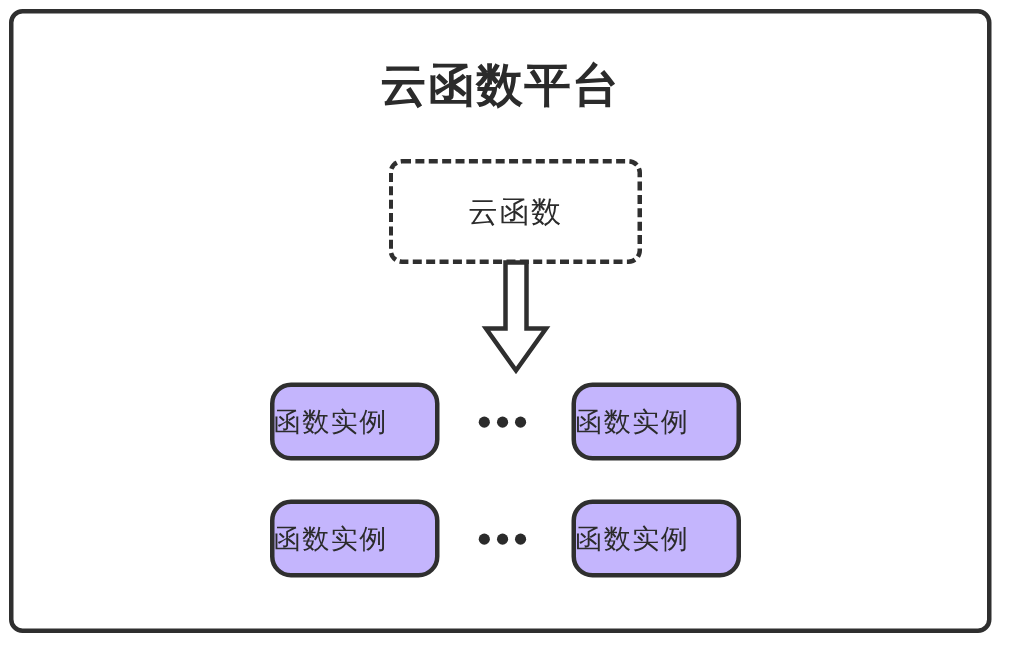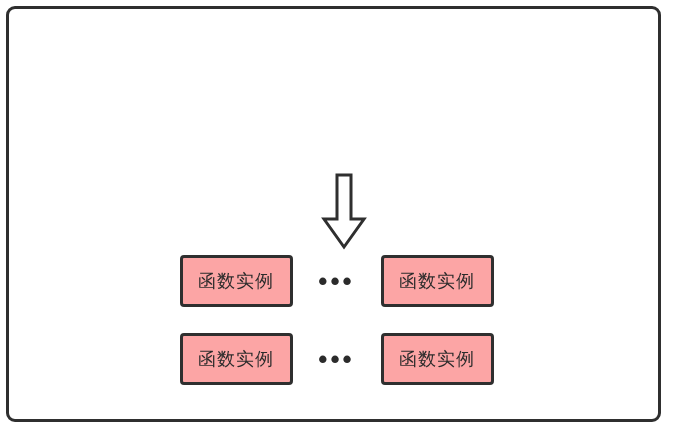--- a/index.html
+++ b/index.html
@@ -92,25 +92,24 @@
     justify-content: center;
   }
   #instance-row-1 { top: 246px; }
   #instance-row-2 { top: 324px; }
 
   .instance-box {
     box-sizing: border-box;
     width: 113px;
     height: 52px;
     border: 3px solid #2f2f2f;
-    border-radius: 4px;
-    background: #fca5a5;
+    border-radius: 14px;
+    background: #c4b5fd;
     display: flex;
     align-items: center;
-    justify-content: center;
   }
   .instance-label {
     font-size: 18px;
     color: #2b2b2b;
     letter-spacing: 1px;
     white-space: nowrap;
   }
 
   .ellipsis {
     width: 88px;
@@ -134,21 +133,25 @@
     white-space: nowrap;
   }
 </style>
 </head>
 <body>
 
 <div id="canvas">
 
   <div id="platform-box">
 
+    <div id="platform-title">云函数平台</div>
 
+    <div id="cloud-function-box">
+      <span id="cloud-function-label">云函数</span>
+    </div>
 
     <svg id="down-arrow" viewBox="0 0 56 78">
       <polygon points="21,2 35,2 35,46 48,46 28,74 8,46 21,46" fill="#ffffff" stroke="#2f2f2f" stroke-width="3" stroke-linejoin="miter"></polygon>
     </svg>
 
     <div class="instance-row" id="instance-row-1">
       <div class="instance-box">
         <span class="instance-label">函数实例</span>
       </div>
       <div class="ellipsis">•••</div>

